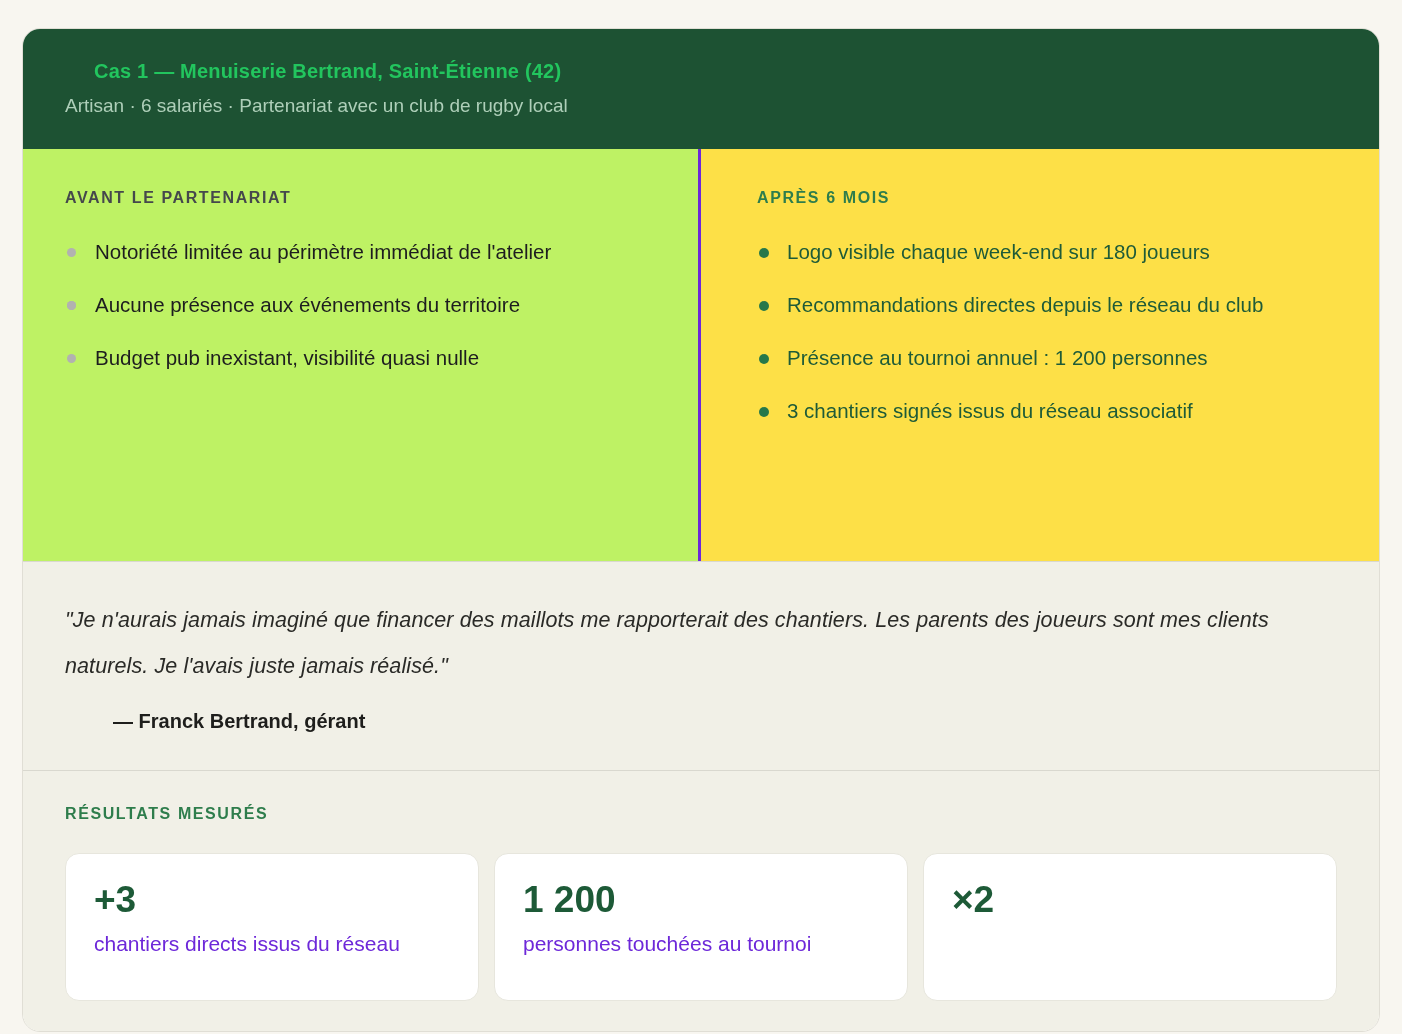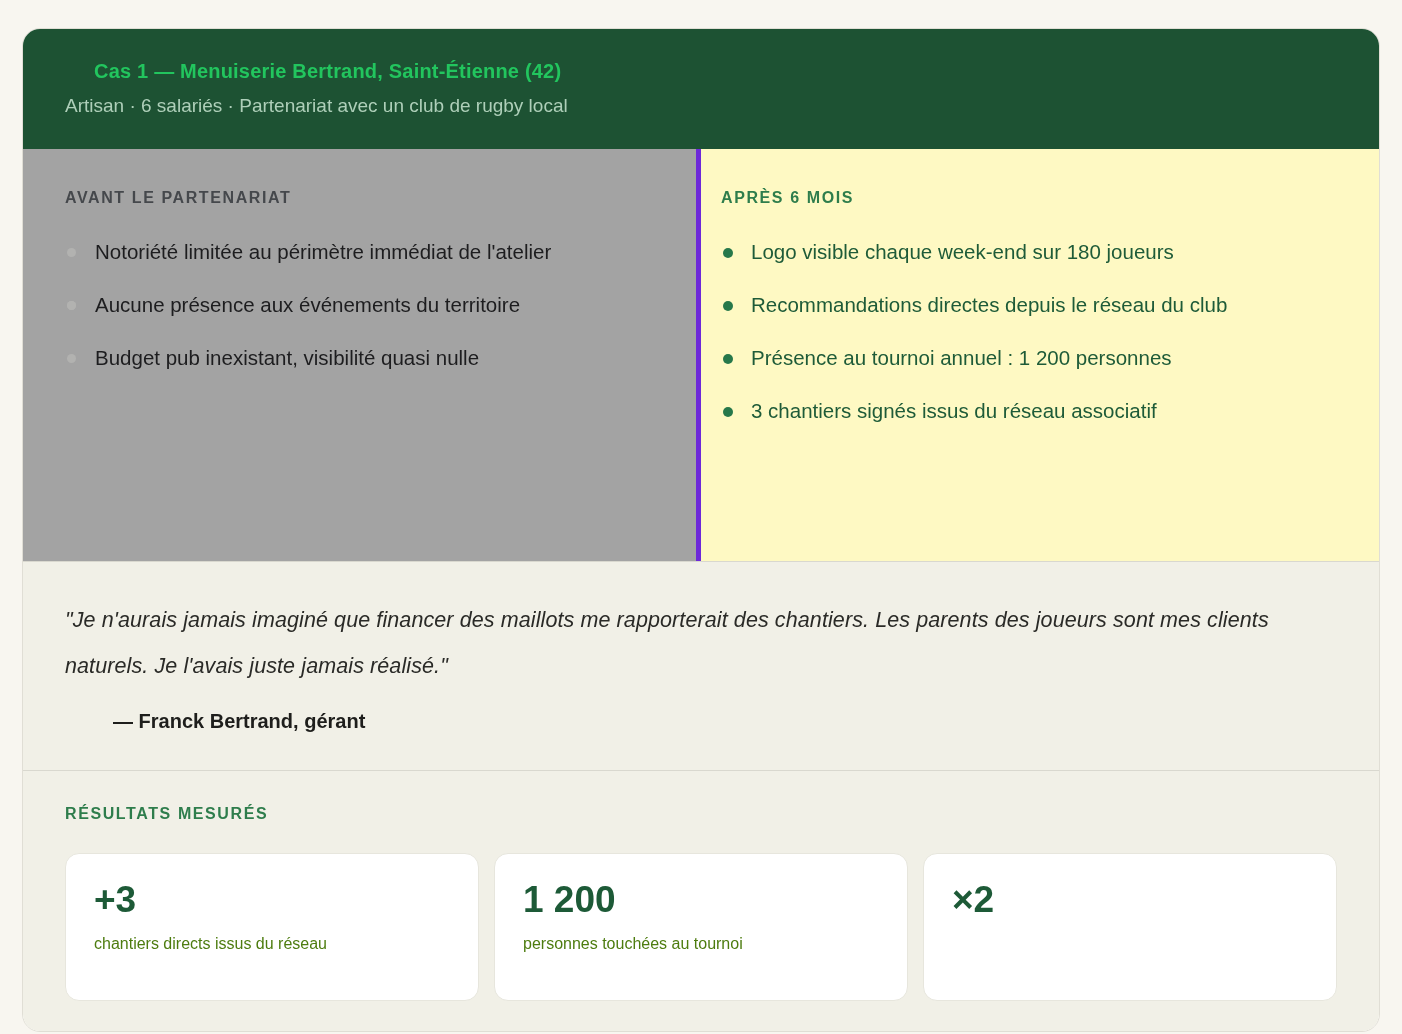--- a/index.html
+++ b/index.html
@@ -45,26 +45,26 @@
   
   .columns {
     display: grid;
     grid-template-columns: 1fr 1fr;
     min-height: 412px;
   }
   .col {
     padding: 40px 40px 42px 42px;
   }
   .col-before {
-    background: #a3a3a3;
-    border-right: 5px solid #6d28d9;
+    background: #bef264;
+    border-right: 3px solid #6d28d9;
   }
   .col-after {
-    background: #fef9c3;
-    padding-left: 20px;
+    background: #fde047;
+    padding-left: 56px;
   }
   .col-heading {
     font-size: 16px;
     font-weight: 700;
     letter-spacing: 1.6px;
     margin-bottom: 26px;
   }
   .col-before .col-heading { color: #45484c; }
   .col-after  .col-heading { color: #2e7d4c; }
 
@@ -139,22 +139,22 @@
     min-height: 148px;
   }
   .stat-value {
     font-size: 37px;
     font-weight: 700;
     color: #1d5a37;
     line-height: 1.15;
   }
   .stat-label {
     margin-top: 8px;
-    font-size: 16px;
-    color: #4d7c0f;
+    font-size: 21px;
+    color: #6d28d9;
     line-height: 30px;
   }
 </style>
 </head>
 <body>
 
 <div class="case-card">
 
   <div class="card-header">
     <div class="card-title">Cas 1 — Menuiserie Bertrand, Saint-Étienne (42)</div>

